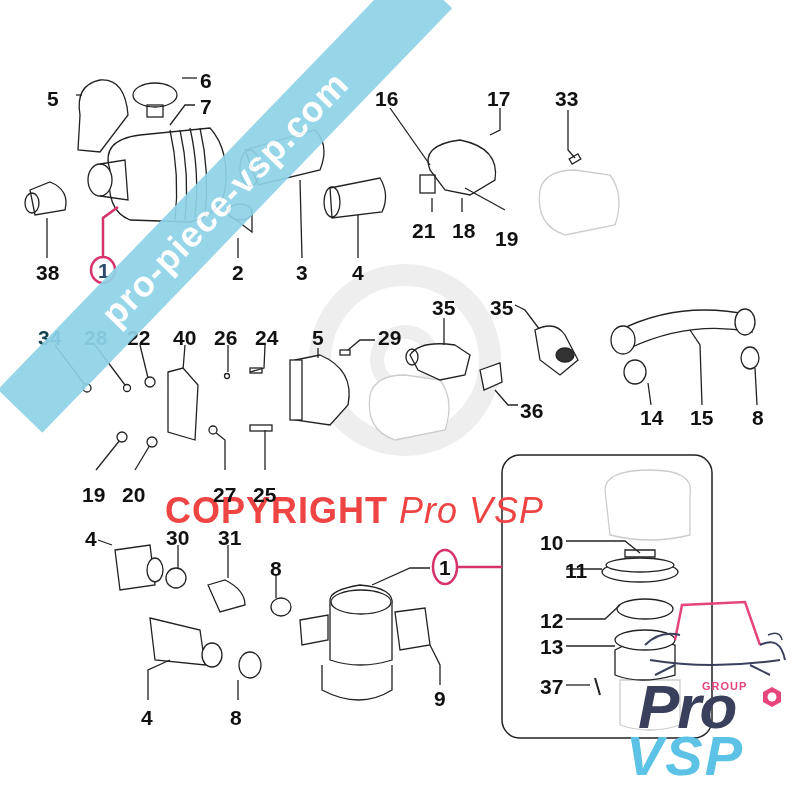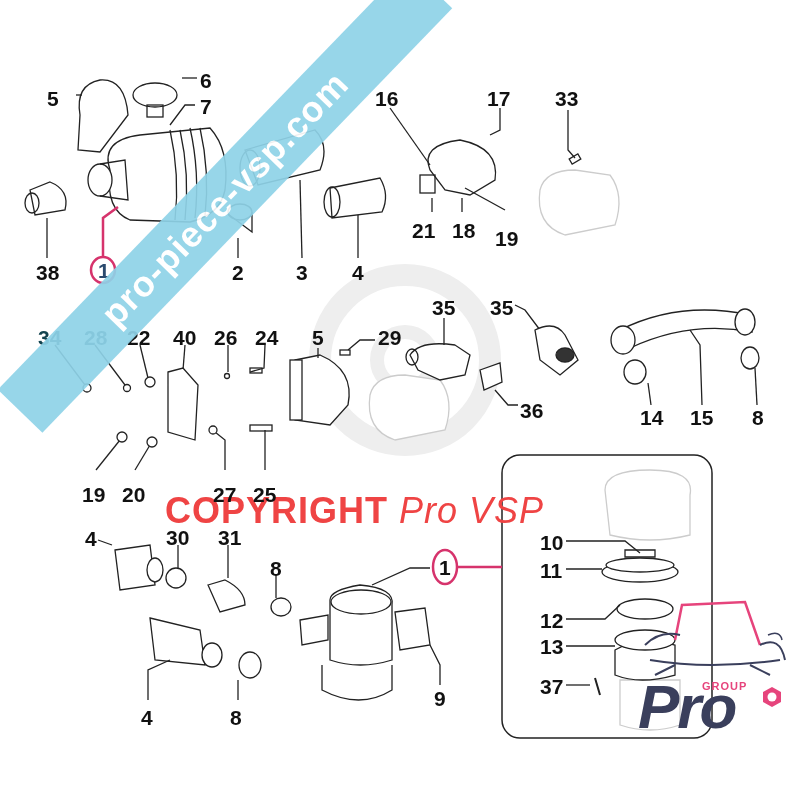--- a/index.html
+++ b/index.html
@@ -216,34 +216,35 @@
 <div class="lbl" style="left:85px;top:528px">4</div>
 <div class="lbl" style="left:166px;top:527px">30</div>
 <div class="lbl" style="left:218px;top:527px">31</div>
 <div class="lbl" style="left:270px;top:558px">8</div>
 <div class="lbl" style="left:439px;top:557px">1</div>
 <div class="lbl" style="left:434px;top:688px">9</div>
 <div class="lbl" style="left:141px;top:707px">4</div>
 <div class="lbl" style="left:230px;top:707px">8</div>
 
 <div class="lbl" style="left:540px;top:532px">10</div>
-<div class="lbl" style="left:540px;top:560px">11</div>
+<div class="lbl" style="left:565px;top:560px">11</div>
 <div class="lbl" style="left:540px;top:610px">12</div>
 <div class="lbl" style="left:540px;top:636px">13</div>
 <div class="lbl" style="left:540px;top:676px">37</div>
 
 <div class="banner">
   <span>pro-piece-vsp.com</span>
 </div>
 
 <div class="logo" style="left:620px;top:590px;width:180px;height:190px;">
   <svg width="180" height="90" viewBox="0 0 180 90" style="position:absolute;left:0;top:0">
     <path d="M55 50 L62 15 L125 12 L140 55" fill="none" stroke="#e6447c" stroke-width="2.5"></path>
     <path d="M25 55 Q40 40 60 45 M140 55 Q160 45 165 70 M30 70 Q90 80 160 70 M35 85 L55 75 M130 75 L150 85" fill="none" stroke="#3a3f5c" stroke-width="2"></path>
     <path d="M148 45 Q160 40 162 50" fill="none" stroke="#3a3f5c" stroke-width="1.5"></path>
   </svg>
   <div style="position:absolute;left:82px;top:90px;font-size:11px;font-weight:bold;color:#e6447c;letter-spacing:1px;">GROUP</div>
   <svg width="22" height="22" viewBox="0 0 22 22" style="position:absolute;left:141px;top:96px">
     <polygon points="11,1 20,6 20,16 11,21 2,16 2,6" fill="#e6447c"></polygon>
     <circle cx="11" cy="11" r="4.5" fill="#fff"></circle>
   </svg>
   <div style="position:absolute;left:18px;top:86px;font-size:62px;font-weight:bold;font-style:italic;color:#3a3f5c;line-height:1;letter-spacing:-2px;">Pro</div>
+  <div style="position:absolute;left:6px;top:138px;font-size:56px;font-weight:bold;font-style:italic;color:#5cc3e6;line-height:1;letter-spacing:2px;">VSP</div>
 </div>
 
 </body></html>

